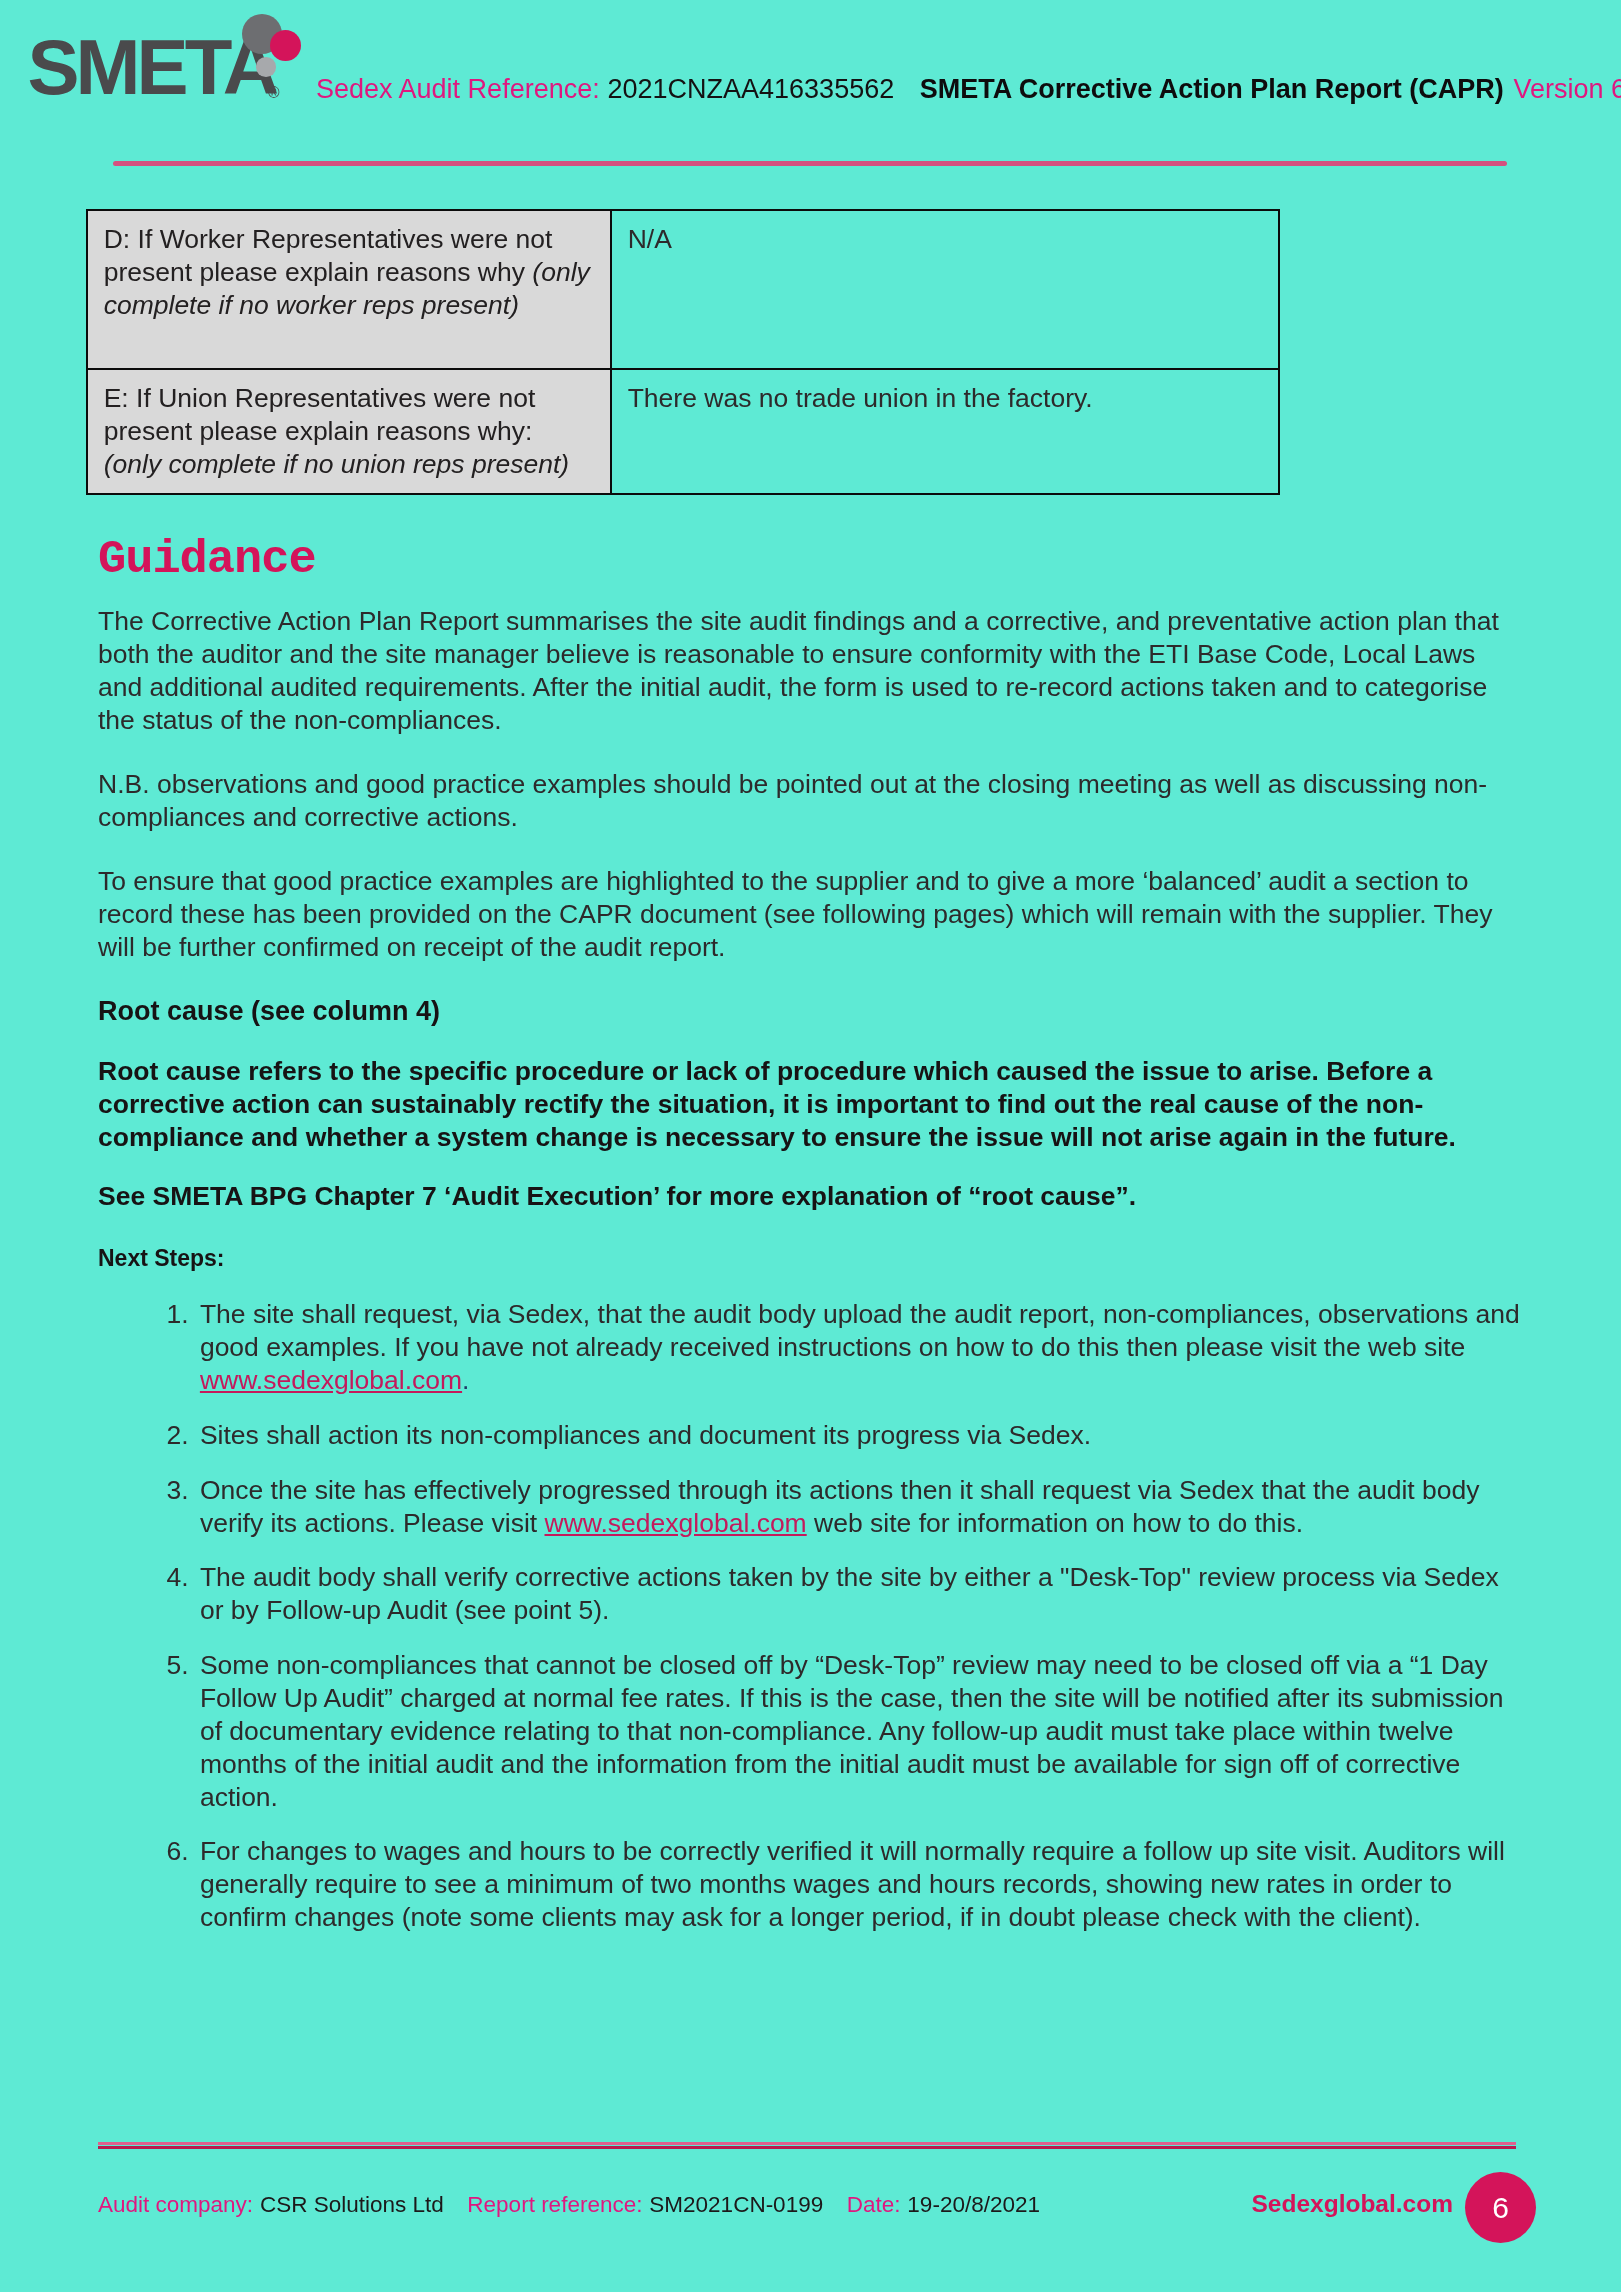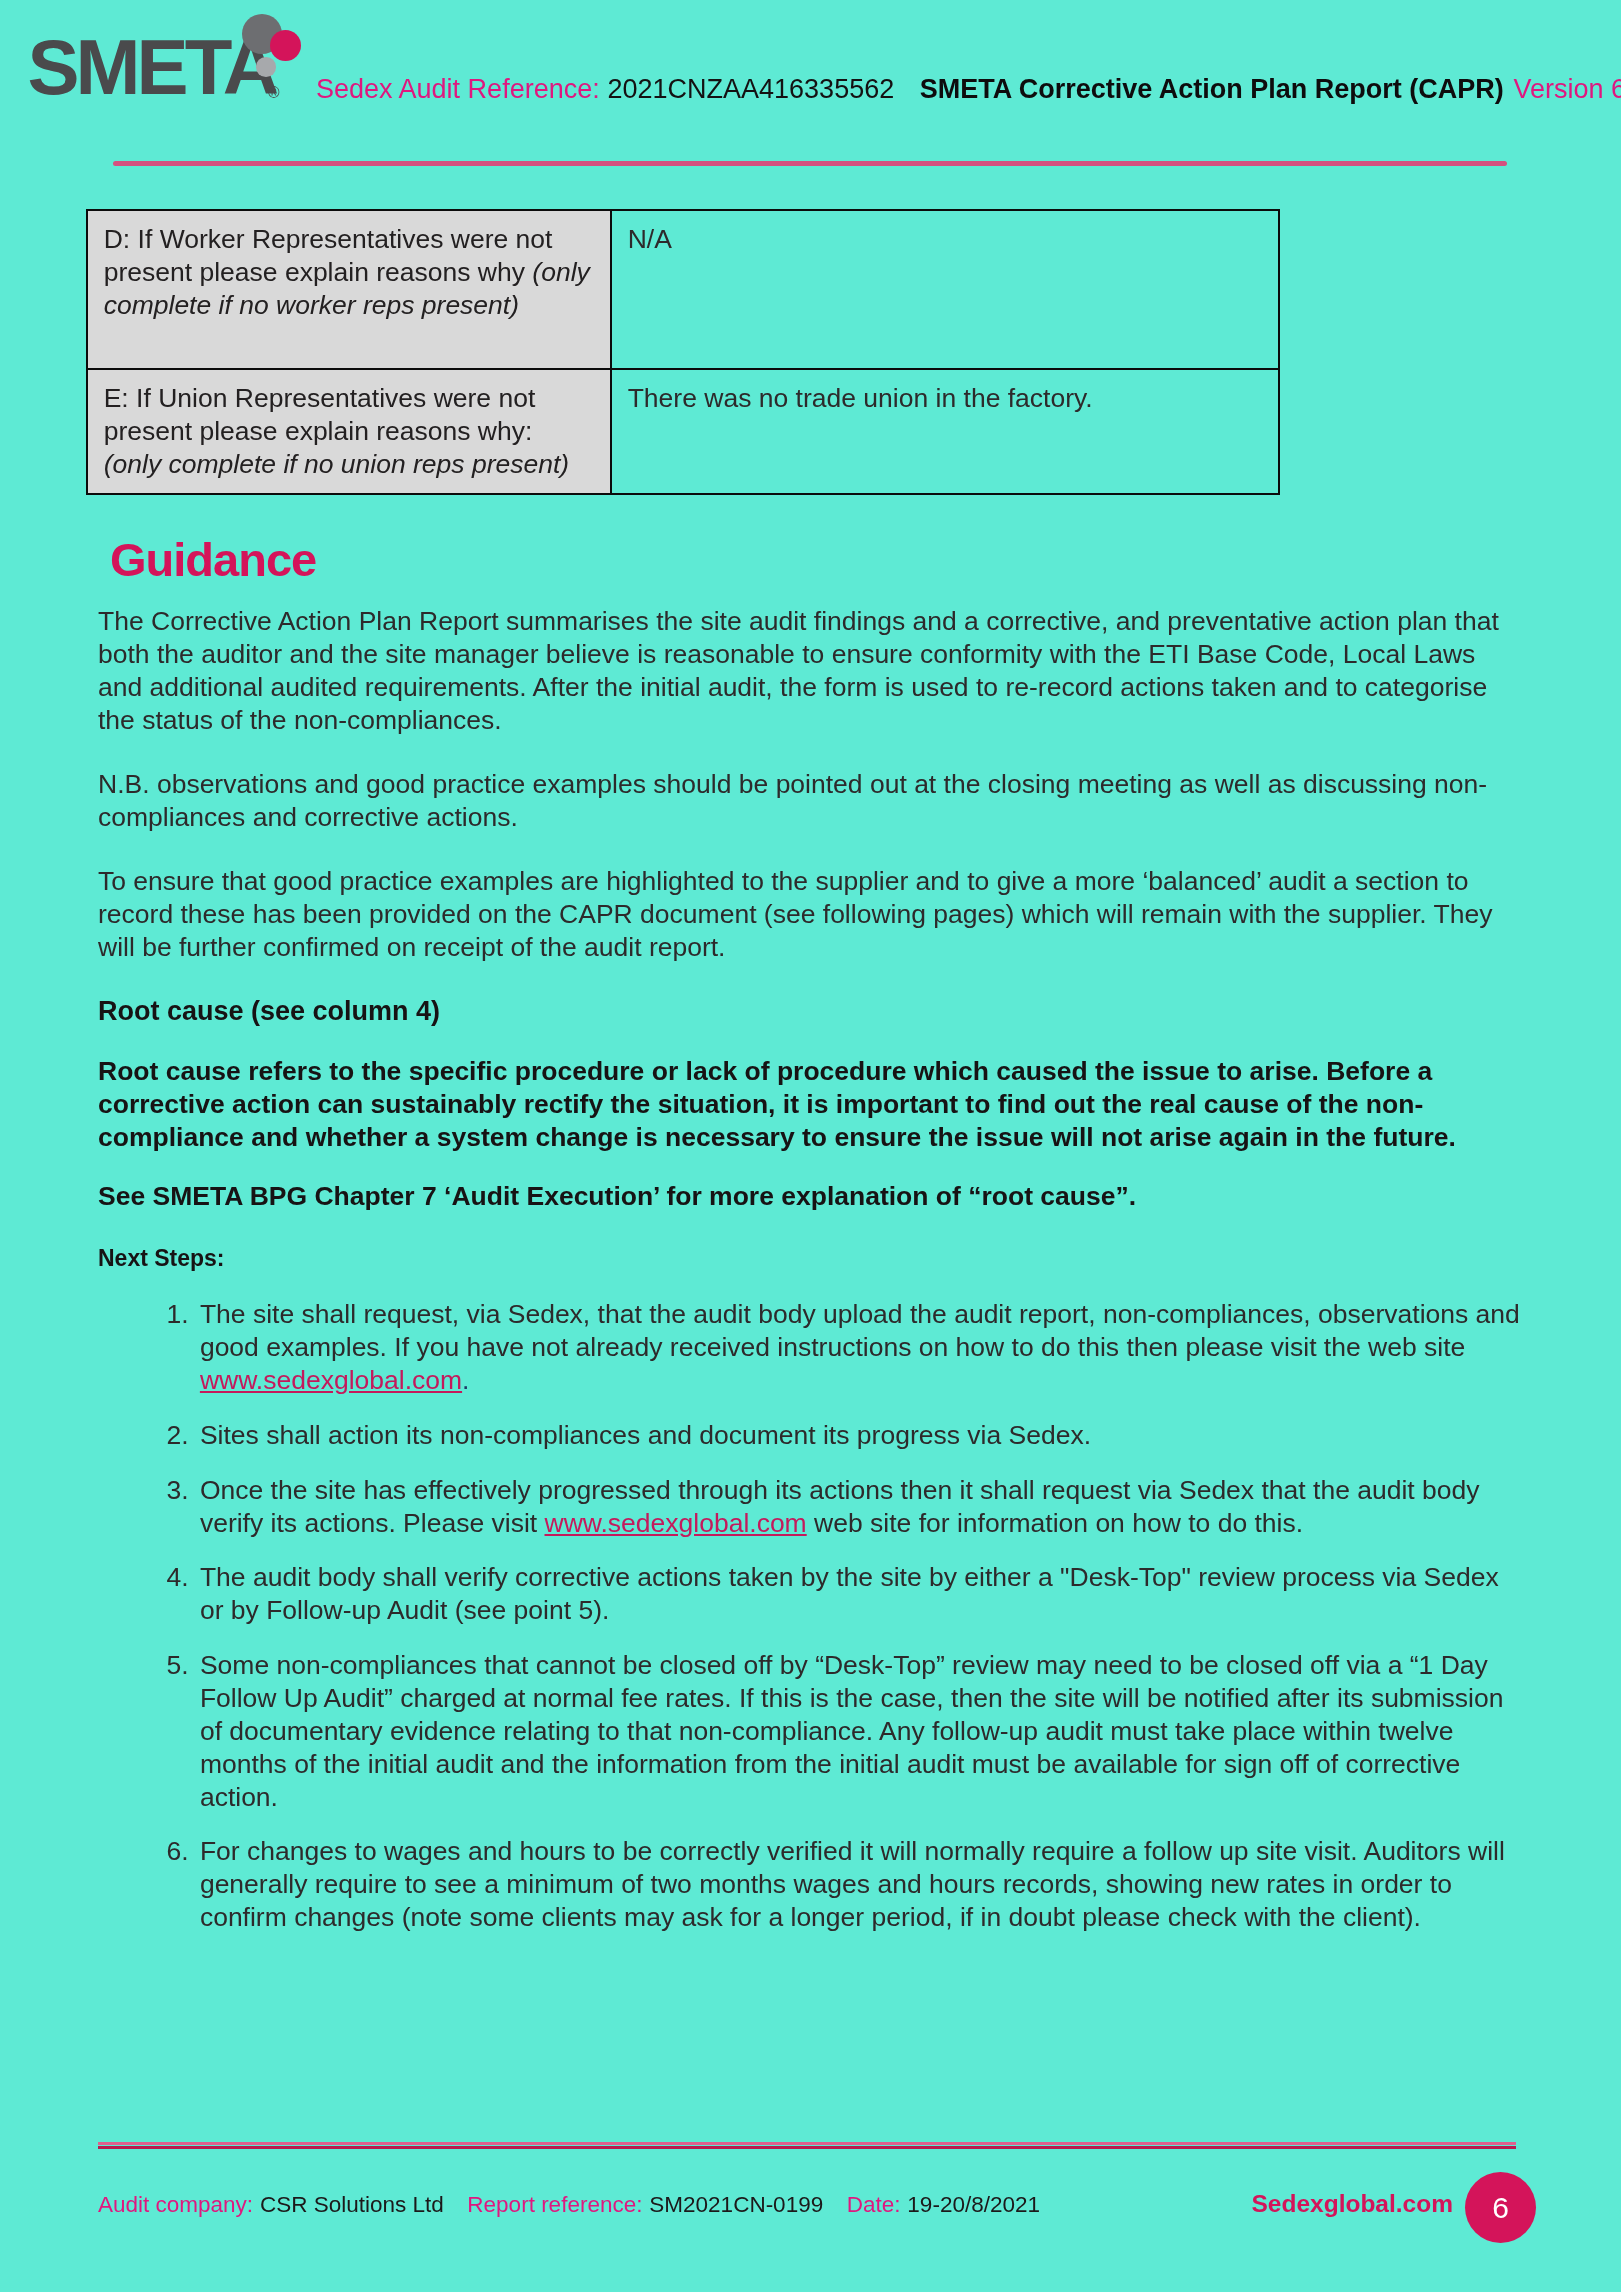--- a/index.html
+++ b/index.html
@@ -38,21 +38,21 @@
   .cell-label { background:#d9d9d9; border-right:2.9px solid #0b0b0b; color:#232021; }
   .cell-label em { font-style:italic; }
   .row-top { border-bottom:2.9px solid #0b0b0b; }
   .cell-d { min-height:159px; }
   .cell-e { min-height:123px; }
 
   
   .content { position:absolute; left:98px; top:543px; width:1427px;
              font-size:26.5px; line-height:33px; }
   .guidance-title { font-size:47px; font-weight:700; color:#d4145a;
-                    margin:0 0 29px 12px; letter-spacing:-1px; }
+                    margin:0 0 29px 0; letter-spacing:-1px;font-family:Liberation Mono, monospace; }
   p.body  { margin:16px 0 31px 0; }
   .subhead { font-size:27px; font-weight:700; color:#171314; margin:0 0 27.4px 0; }
   .bold-para { font-weight:700; color:#171314; margin:0 0 25.5px 0; }
   .see-bpg   { font-weight:700; color:#171314; margin:0 0 29px 0; }
   .next-steps-head { font-size:23px; font-weight:700; color:#171314; margin:0 0 23.5px 0; }
   ol.steps { margin:0; padding:0 0 0 98px; }
   ol.steps li { margin:0 0 21.6px 0; padding-left:3.9px; }
   a.link { color:#c41a5c; text-decoration:underline; }
   .navy { color:#1f3864; }
 

